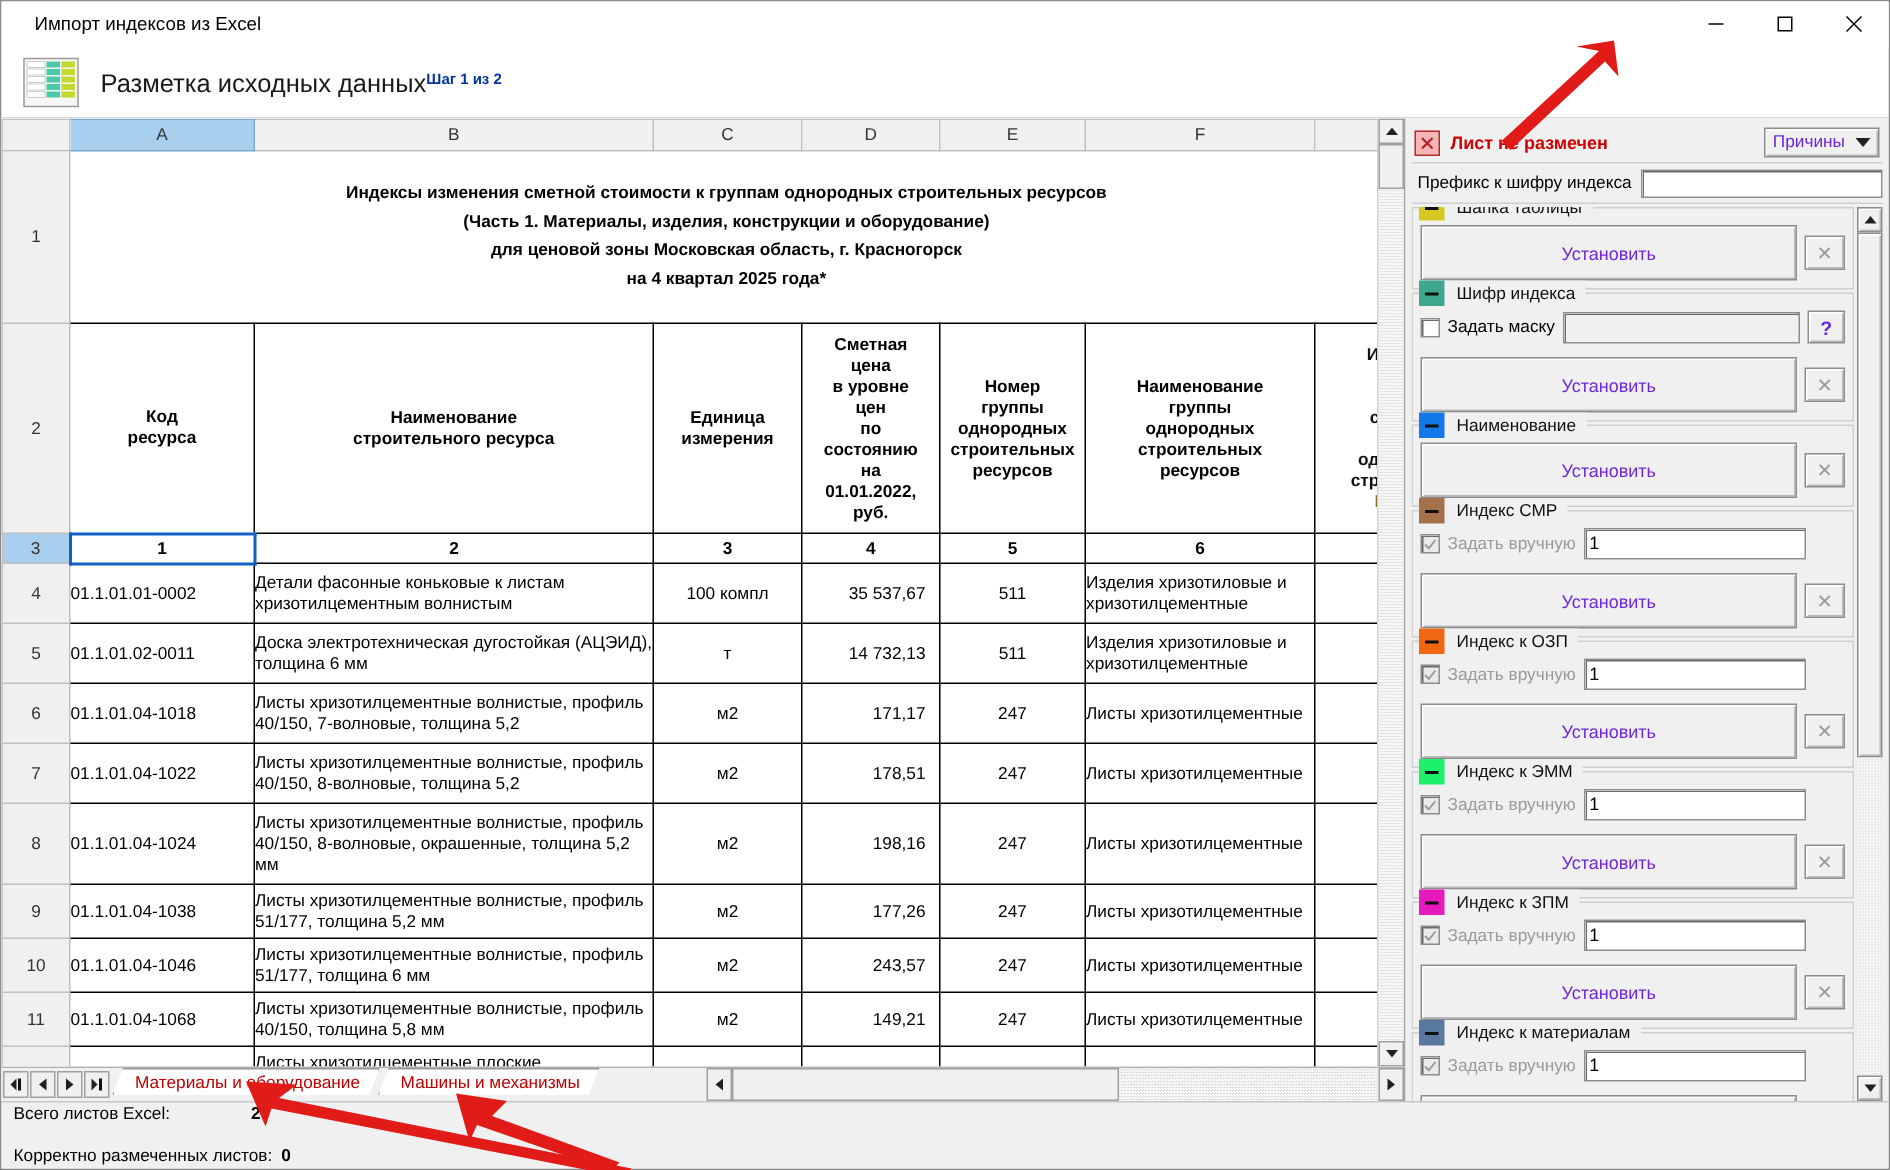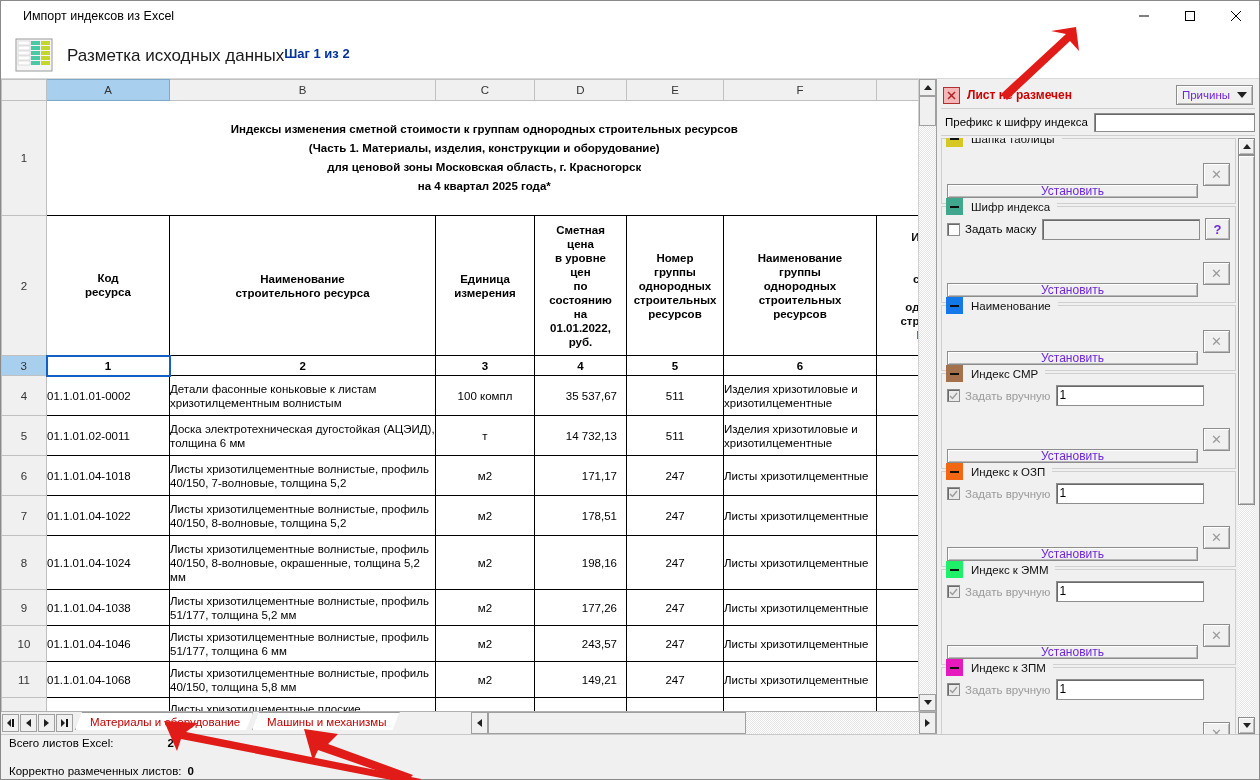--- a/index.html
+++ b/index.html
@@ -20,21 +20,21 @@
   .tb-btn{width:46px;height:30px;display:flex;align-items:center;justify-content:center;
           background:#fff;}
   .tb-btn svg{display:block;}
 
   
   .headband{height:46px;background:#fff;display:flex;align-items:center;flex:0 0 auto;
             padding-left:14px;border-bottom:1px solid #d8d8d8;}
   .xl-icon{width:38px;height:34px;flex:0 0 auto;margin-right:14px;position:relative;}
   .head-txt{display:flex;flex-direction:row;justify-content:center;}
   .head-title{font-size:17px;color:#1a1a1a;line-height:19px;}
-  .head-step{font-size:13px;color:#00339c;font-weight:bold;line-height:14px;margin-top:1px;}
+  .head-step{font-size:10px;color:#00339c;font-weight:bold;line-height:14px;margin-top:1px;}
 
   
   .body{flex:1 1 auto;display:flex;min-height:0;position:relative;}
 
   
   .gridwrap{width:935px;flex:0 0 935px;display:flex;flex-direction:column;min-height:0;
             background:#fff;border-right:1px solid #a0a0a0;}
   .gridtop{flex:1 1 auto;display:flex;min-height:0;position:relative;overflow:hidden;}
   .gridscroll{flex:1 1 auto;position:relative;overflow:hidden;}
 
@@ -129,21 +129,21 @@
   .gname{font-size:11.5px;color:#101010;background:#f0f0f0;padding:0 3px;}
   .grow{display:flex;align-items:center;gap:5px;margin-top:9px;}
   .grow.first{margin-top:7px;}
   .chk{width:13px;height:13px;border:1px solid #8d8d8d;background:#f0f0f0;
        box-shadow:inset 1px 1px 0 #6a6a6a;display:flex;align-items:center;justify-content:center;
        box-sizing:border-box;flex:0 0 auto;}
   .chk.on{background:#eaeaea;}
   .chk-lbl{font-size:11.5px;color:#9a9a9a;white-space:nowrap;}
   .chk-lbl.act{color:#000;}
   .chk.white{background:#fff;box-shadow:inset 1px 1px 0 #6a6a6a;}
-  .setbtn{flex:1 1 auto;height:14px;margin-top:34px;}
+  .setbtn{flex:1 1 auto;height:37px;}
   .xbtn{width:27px;height:23px;flex:0 0 auto;font-size:13px;}
   .qbtn{width:25px;height:22px;flex:0 0 auto;font-weight:bold;font-size:13px;}
   .valin{width:148px;flex:0 0 148px;height:21px;background:#fff;border:1px solid #8d8d8d;
          box-shadow:inset 1px 1px 0 #6a6a6a;box-sizing:border-box;font-size:12px;
          padding:0 3px;line-height:19px;}
   .maskin{flex:1 1 auto;height:21px;background:#f0f0f0;border:1px solid #8d8d8d;
           box-shadow:inset 1px 1px 0 #6a6a6a;box-sizing:border-box;}
   .gsb{width:17px;flex:0 0 17px;display:flex;flex-direction:column;margin-left:2px;}
 
   

